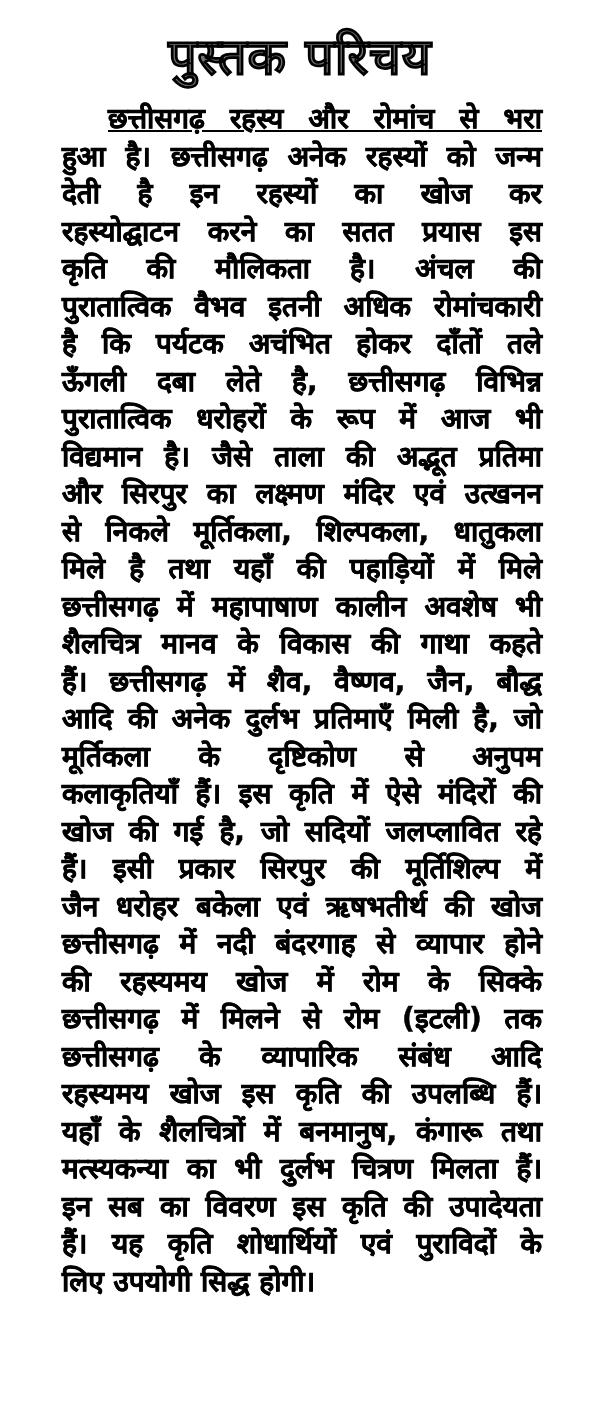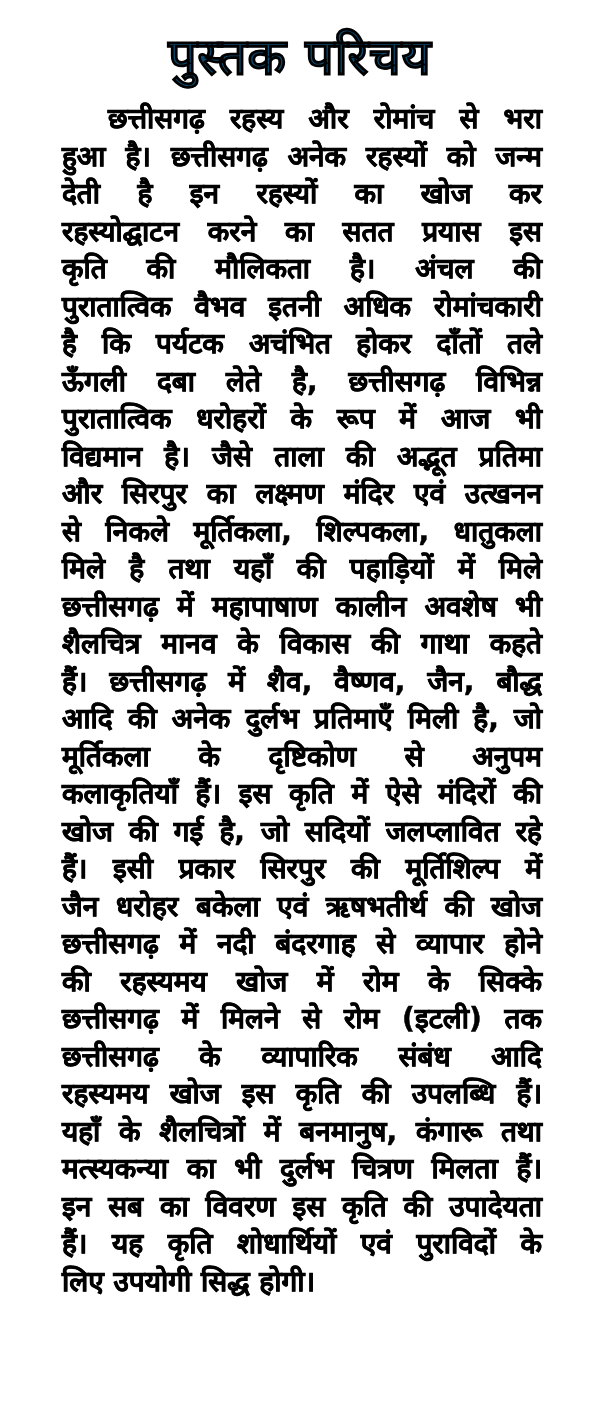--- a/index.html
+++ b/index.html
@@ -18,21 +18,21 @@
     box-sizing: border-box;
   }
   .title {
     margin: 0;
     padding-top: 22px;
     text-align: center;
     font-size: 50px;
     line-height: 70px;
     font-weight: 800;
     letter-spacing: 1px;
-    color: #0c4a6e;
+    color: #737373;
     font-family: "DejaVu Sans", "Liberation Sans", sans-serif;
     -webkit-text-stroke: 1.2px #000000;
   }
   .body {
     position: absolute;
     top: 100px;
     left: 62px;
     right: 58px;
   }
   .line {
@@ -42,20 +42,21 @@
     font-weight: 700;
     white-space: nowrap;
     text-align: justify;
     text-align-last: justify;
     color: #000000;
     -webkit-text-stroke: 0.5px #000000;
   }
   
   .line.first {
     text-indent: 46px;
+    text-decoration: underline;
   }
   .line.last {
     text-align: right;
     text-align-last: left;
   }
 </style>
 </head>
 <body>
 
 <div class="page">

